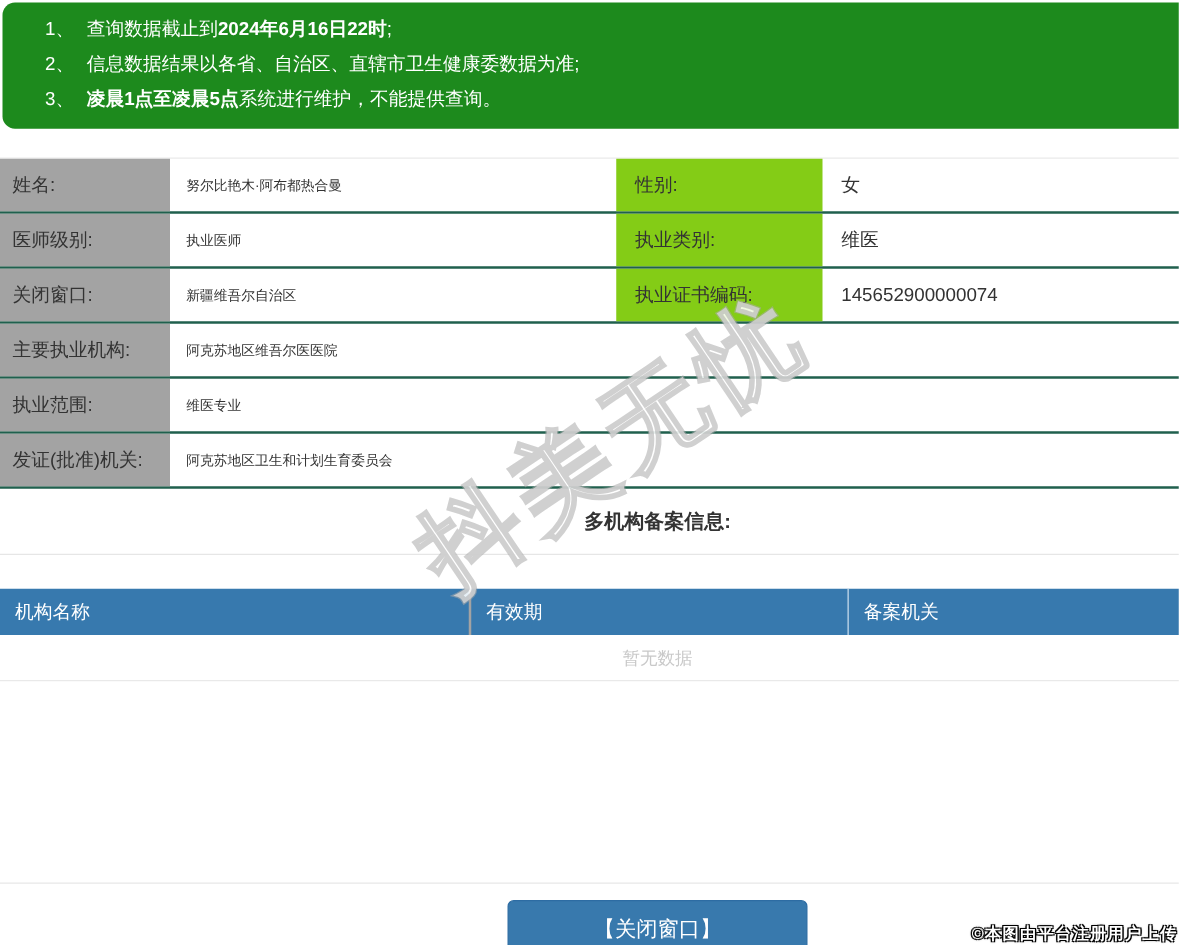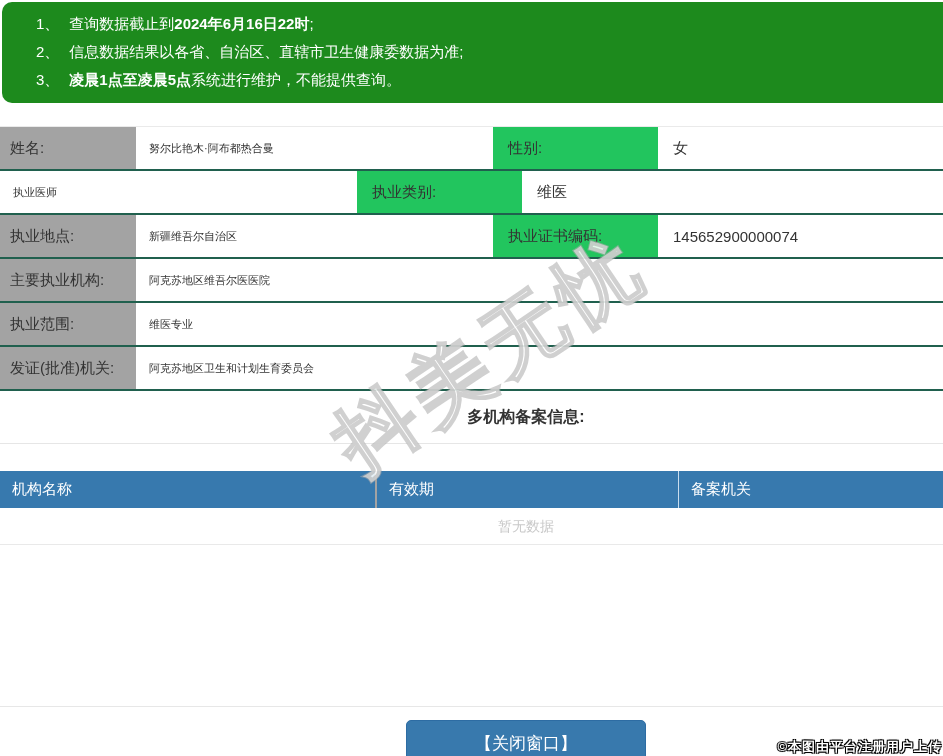--- a/index.html
+++ b/index.html
@@ -19,21 +19,21 @@
   }
   .notice-line { line-height:28px; white-space:nowrap; }
   .notice-line .num { margin-right:10px; }
   .notice-line b { font-weight:bold; }
 
   
   .info-table { margin-top:23px; width:1052px; border-top:1px solid #eaeaea; }
   .irow { display:flex; align-items:stretch; height:44px; border-bottom:2px solid #20604e; }
   .irow .lc  { width:136px; background:#a3a3a3; display:flex; align-items:center; padding-left:10px; font-size:15px; }
   .irow .vc  { width:357px; display:flex; align-items:center; padding-left:13px; font-size:11px; }
-  .irow .lc2 { width:165px; background:#22c55e; display:flex; align-items:center; padding-left:15px; font-size:15px; }
+  .irow .lc2 { width:165px; background:#84cc16; display:flex; align-items:center; padding-left:15px; font-size:15px; }
   .irow .vc2 { flex:1; display:flex; align-items:center; padding-left:15px; font-size:15px; }
   .irow .vc.full { flex:1; }
 
   
   .section-heading {
     width:1052px; height:53px; display:flex; align-items:center; justify-content:center;
     font-size:16px; font-weight:bold; color:#333; border-bottom:1px solid #e6e6e6;
   }
 
   
@@ -90,26 +90,27 @@
   </div>
 
   <div class="info-table">
     <div class="irow">
       <div class="lc">姓名:</div>
       <div class="vc">努尔比艳木·阿布都热合曼</div>
       <div class="lc2">性别:</div>
       <div class="vc2">女</div>
     </div>
     <div class="irow">
+      <div class="lc">医师级别:</div>
       <div class="vc">执业医师</div>
       <div class="lc2">执业类别:</div>
       <div class="vc2">维医</div>
     </div>
     <div class="irow">
-      <div class="lc">执业地点:</div>
+      <div class="lc">关闭窗口:</div>
       <div class="vc">新疆维吾尔自治区</div>
       <div class="lc2">执业证书编码:</div>
       <div class="vc2">145652900000074</div>
     </div>
     <div class="irow">
       <div class="lc">主要执业机构:</div>
       <div class="vc full">阿克苏地区维吾尔医医院</div>
     </div>
     <div class="irow">
       <div class="lc">执业范围:</div>

